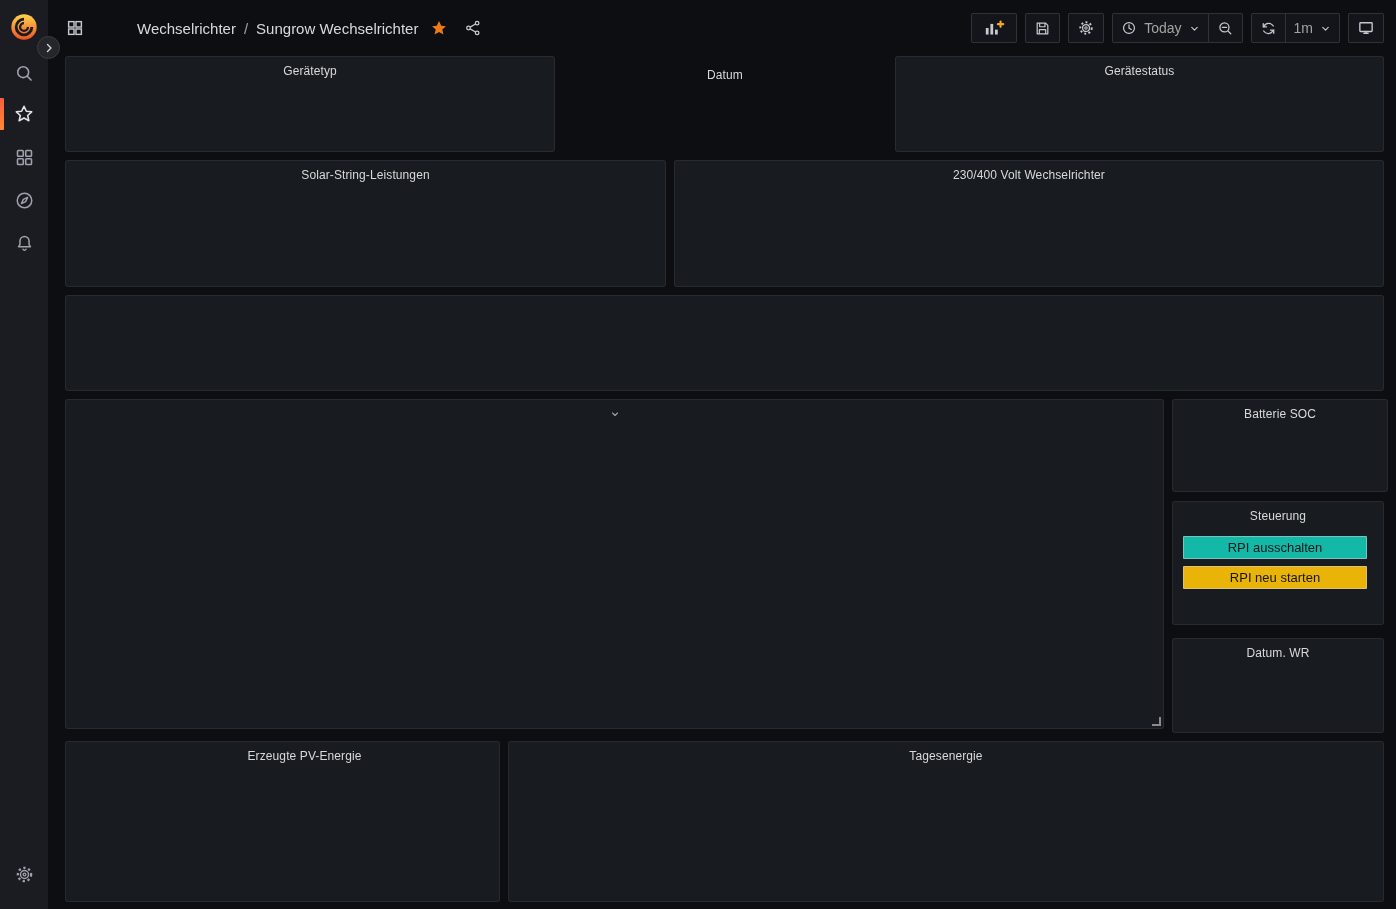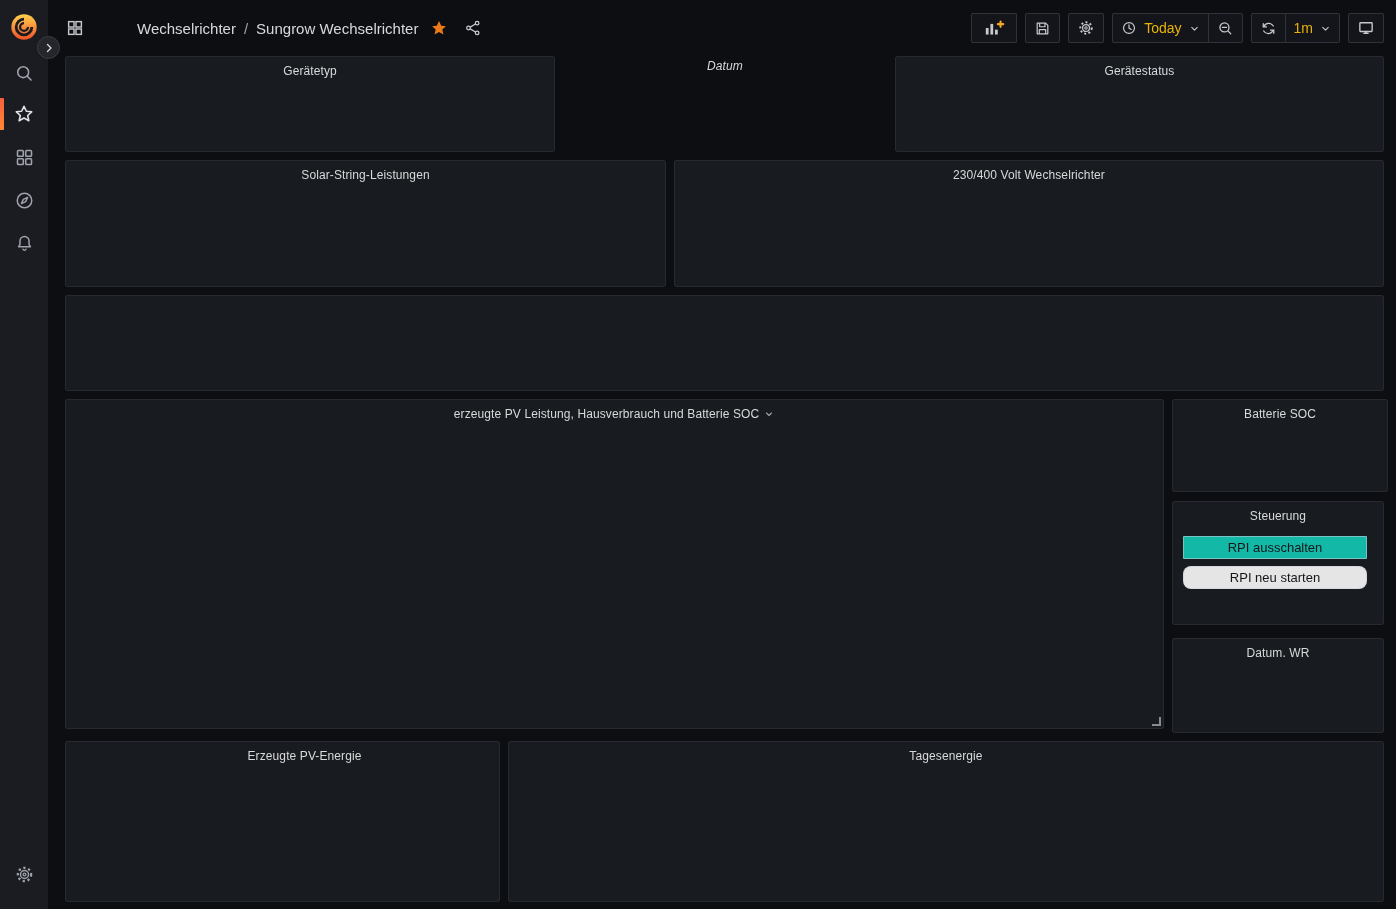--- a/index.html
+++ b/index.html
@@ -41,21 +41,21 @@
   }
   .breadcrumb { display: flex; align-items: center; gap: 8px; margin-left: 10px; font-size: 15px; }
   .breadcrumb a { color: #d8d9da; text-decoration: none; cursor: pointer; margin-left: 43px; }
   .breadcrumb .sep { color: #9fa1a6; }
   .icon-plain { background: none; border: none; padding: 4px; margin-left: 8px; cursor: pointer; }
   .toolbar { margin-left: auto; display: flex; align-items: center; gap: 8px; }
   .tb-btn {
     height: 30px; min-width: 34px; padding: 12px 8px;
     background: rgba(204,204,220,0.04);
     border: 1px solid rgba(204,204,220,0.16);
-    border-radius: 2px; color: #eab308; font-size: 14px;
+    border-radius: 2px; color: #a3a3a3; font-size: 14px;
     display: flex; align-items: center; justify-content: center; gap: 7px;
     cursor: pointer; font-family: inherit;
   }
   .btn-group { display: flex; }
   .btn-group .tb-btn + .tb-btn { border-left: none; border-radius: 0 2px 2px 0; }
   .btn-group .tb-btn:first-child { border-radius: 2px 0 0 2px; }
 
   
   .panel {
     position: absolute; background: #181b1f;
@@ -289,21 +289,21 @@
     </button>
   </div>
 </header>
 
 <main>
 
   <section class="panel" style="left:65px; top:56px; width:490px; height:96px;">
     <h2 class="ptitle">Gerätetyp</h2>
   </section>
 
-  <section class="panel transparent" style="left:563px; top:52px; width:324px; height:96px;font-style:italic;">
+  <section class="panel transparent" style="left:563px; top:61px; width:324px; height:96px;">
     <h2 class="ptitle">Datum</h2>
   </section>
 
   <section class="panel" style="left:895px; top:56px; width:489px; height:96px;">
     <h2 class="ptitle">Gerätestatus</h2>
   </section>
 
   <section class="panel" style="left:65px; top:160px; width:601px; height:127px;">
     <h2 class="ptitle">Solar-String-Leistungen</h2>
   </section>
@@ -311,38 +311,37 @@
   <section class="panel" style="left:674px; top:160px; width:710px; height:127px;">
     <h2 class="ptitle">230/400 Volt Wechselrichter</h2>
   </section>
 
   <section class="panel" style="left:65px; top:295px; width:1319px; height:96px;">
     <h2 class="ptitle"></h2>
   </section>
 
   <section class="panel" style="left:65px; top:399px; width:1099px; height:330px;">
     <h2 class="ptitle">
-      <span>erzeugte PV Leistung, Hausverbrauch und Batterie SOC</span>
       <span>
         <svg width="12" height="12" viewBox="0 0 24 24" fill="none" stroke="#9fa2aa" stroke-width="2.2" stroke-linecap="round" stroke-linejoin="round">
             <polyline points="7,10 12,15 17,10"></polyline>
           </svg>
       </span>
     </h2>
     <span class="resize-handle"></span>
   </section>
 
   <section class="panel" style="left:1172px; top:399px; width:216px; height:93px;">
     <h2 class="ptitle">Batterie SOC</h2>
   </section>
 
   <section class="panel" style="left:1172px; top:501px; width:212px; height:124px;">
     <h2 class="ptitle" style="margin-bottom:6px">Steuerung</h2>
     <button class="ctl-btn" style="background-color: #14b8a6;">RPI ausschalten</button>
-    <button class="ctl-btn" style="background-color: #e5e5e5; border-radius: 8px;">RPI neu starten</button>
+    <button class="ctl-btn" style="background-color: #eab308;">RPI neu starten</button>
   </section>
 
   <section class="panel" style="left:1172px; top:638px; width:212px; height:95px;">
     <h2 class="ptitle">Datum. WR</h2>
   </section>
 
   <section class="panel" style="left:65px; top:741px; width:435px; height:161px;padding-left:44px;">
     <h2 class="ptitle">Erzeugte PV-Energie</h2>
   </section>
 

